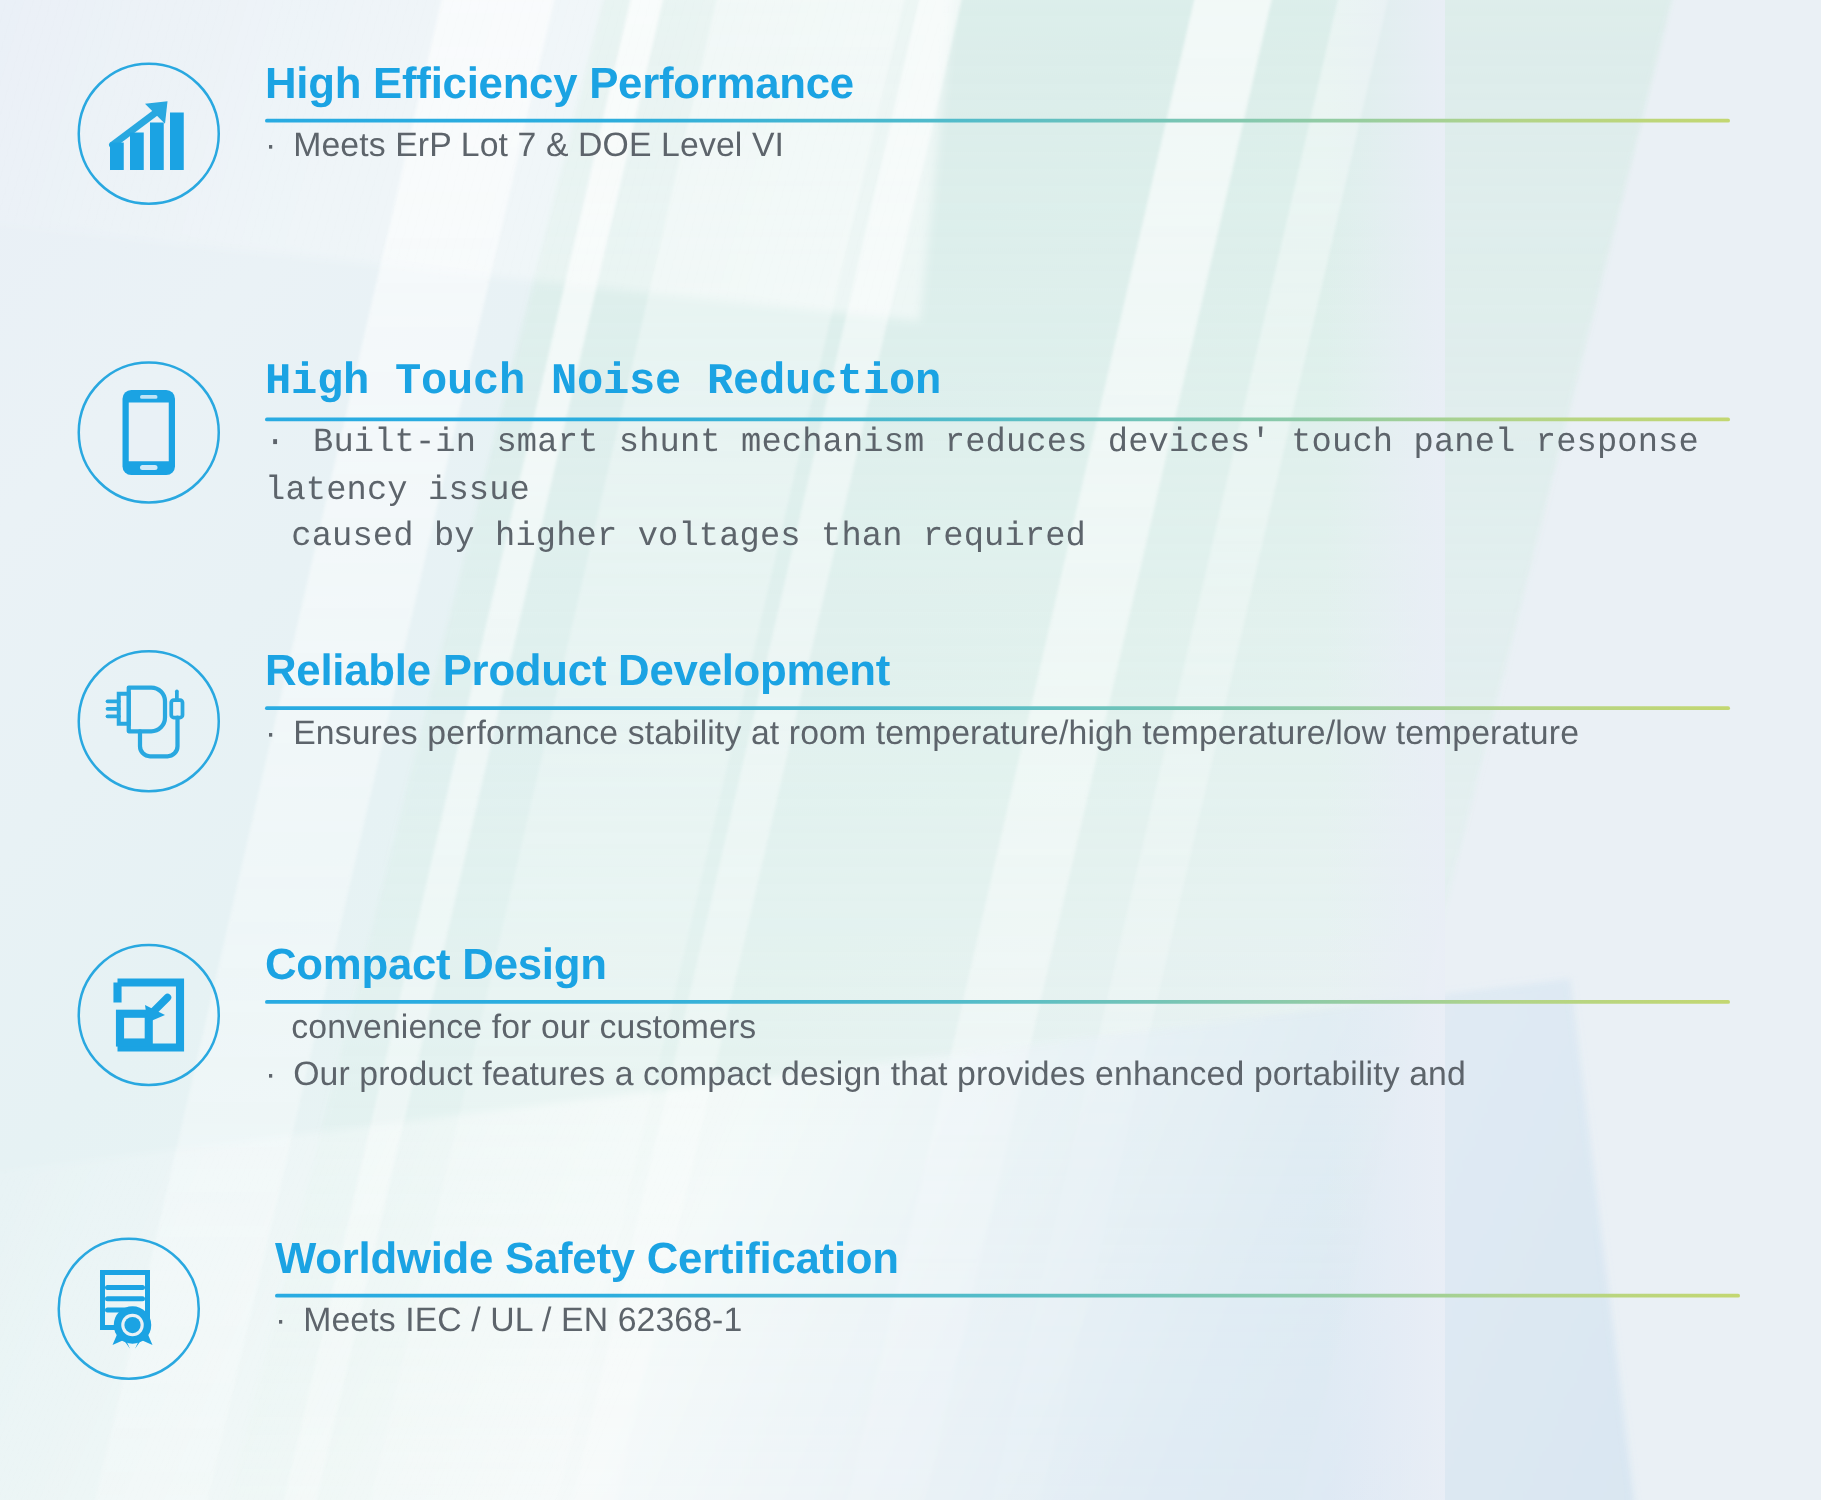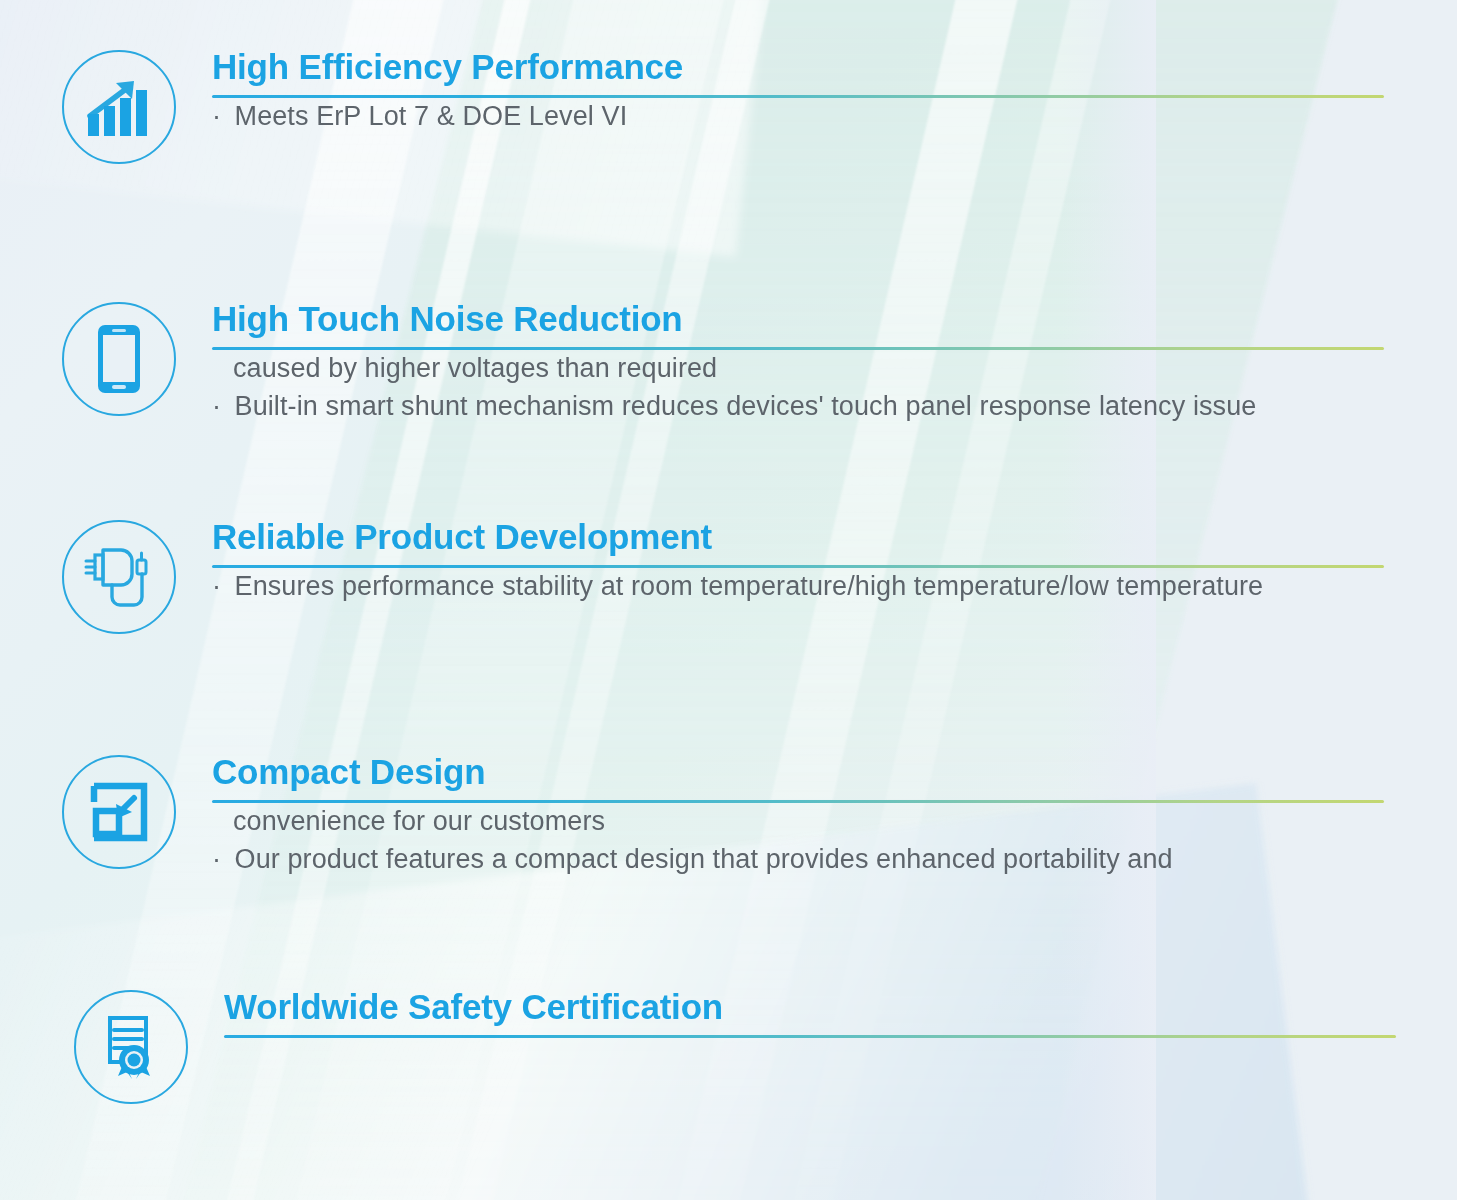--- a/index.html
+++ b/index.html
@@ -65,24 +65,24 @@
 
   
   .page { position:relative; width:1156px; height:1200px; }
 
   .feature {
     position:absolute;
     display:flex;
     align-items:flex-start;
   }
   .f1 { left:56px; top:44px;   }
-  .f2 { left:56px; top:296px;  }
+  .f2 { left:56px; top:283px;font-family:Liberation Mono, monospace;  }
   .f3 { left:56px; top:514px;justify-content:space-between;  }
   .f4 { left:56px; top:749px;  }
-  .f5 { left:68px; top:984px;  }
+  .f5 { left:40px; top:984px;gap:24px;  }
 
   .icon-wrap {
     width:126px; height:126px;
     flex:0 0 126px;
     display:flex; align-items:center; justify-content:center;
   }
   .icon-circle {
     width:114px; height:114px;
     border:2.5px solid #29a8e0;
     border-radius:50%;
@@ -176,22 +176,22 @@
             <rect x="15" y="5" width="14" height="3" rx="1.5" fill="#bfe4f6"></rect>
             <rect x="15" y="61" width="14" height="4" rx="2" fill="#cfe9f8"></rect>
           </svg>
         </span>
       </div>
     </div>
     <div class="body-col">
       <div class="f-title">High Touch Noise Reduction</div>
       <div class="f-rule"></div>
       <div class="f-lines">
+        <div class="f-line"><span class="dot">·</span> <span>Built-in smart shunt mechanism reduces devices' touch panel response latency issue</span></div>
         <div class="f-line cont"><span>caused by higher voltages than required</span></div>
-        <div class="f-line"><span class="dot">·</span> <span>Built-in smart shunt mechanism reduces devices' touch panel response latency issue</span></div>
       </div>
     </div>
   </div>
 
   <div class="feature f3">
     <div class="icon-wrap">
       <div class="icon-circle">
         <span>
           <svg width="76" height="70" viewBox="0 0 76 70">
             <path d="M22 8 h18 a11 11 0 0 1 11 11 v13 a11 11 0 0 1 -11 11 h-18 z" fill="none" stroke="#29a8e0" stroke-width="3.4" stroke-linejoin="round"></path>
@@ -253,16 +253,19 @@
             <circle cx="34" cy="48" r="15" fill="#1ba3e3"></circle>
             <circle cx="34" cy="48" r="9" fill="#e9f1f6"></circle>
             <circle cx="34" cy="48" r="6.5" fill="#1ba3e3"></circle>
           </svg>
         </span>
       </div>
     </div>
     <div class="body-col">
       <div class="f-title">Worldwide Safety Certification</div>
       <div class="f-rule"></div>
+      <div class="f-lines">
+        <div class="f-line"><span class="dot">·</span> <span>Meets IEC / UL / EN 62368-1</span></div>
+      </div>
     </div>
   </div>
 
 </div>
 
 </body></html>

